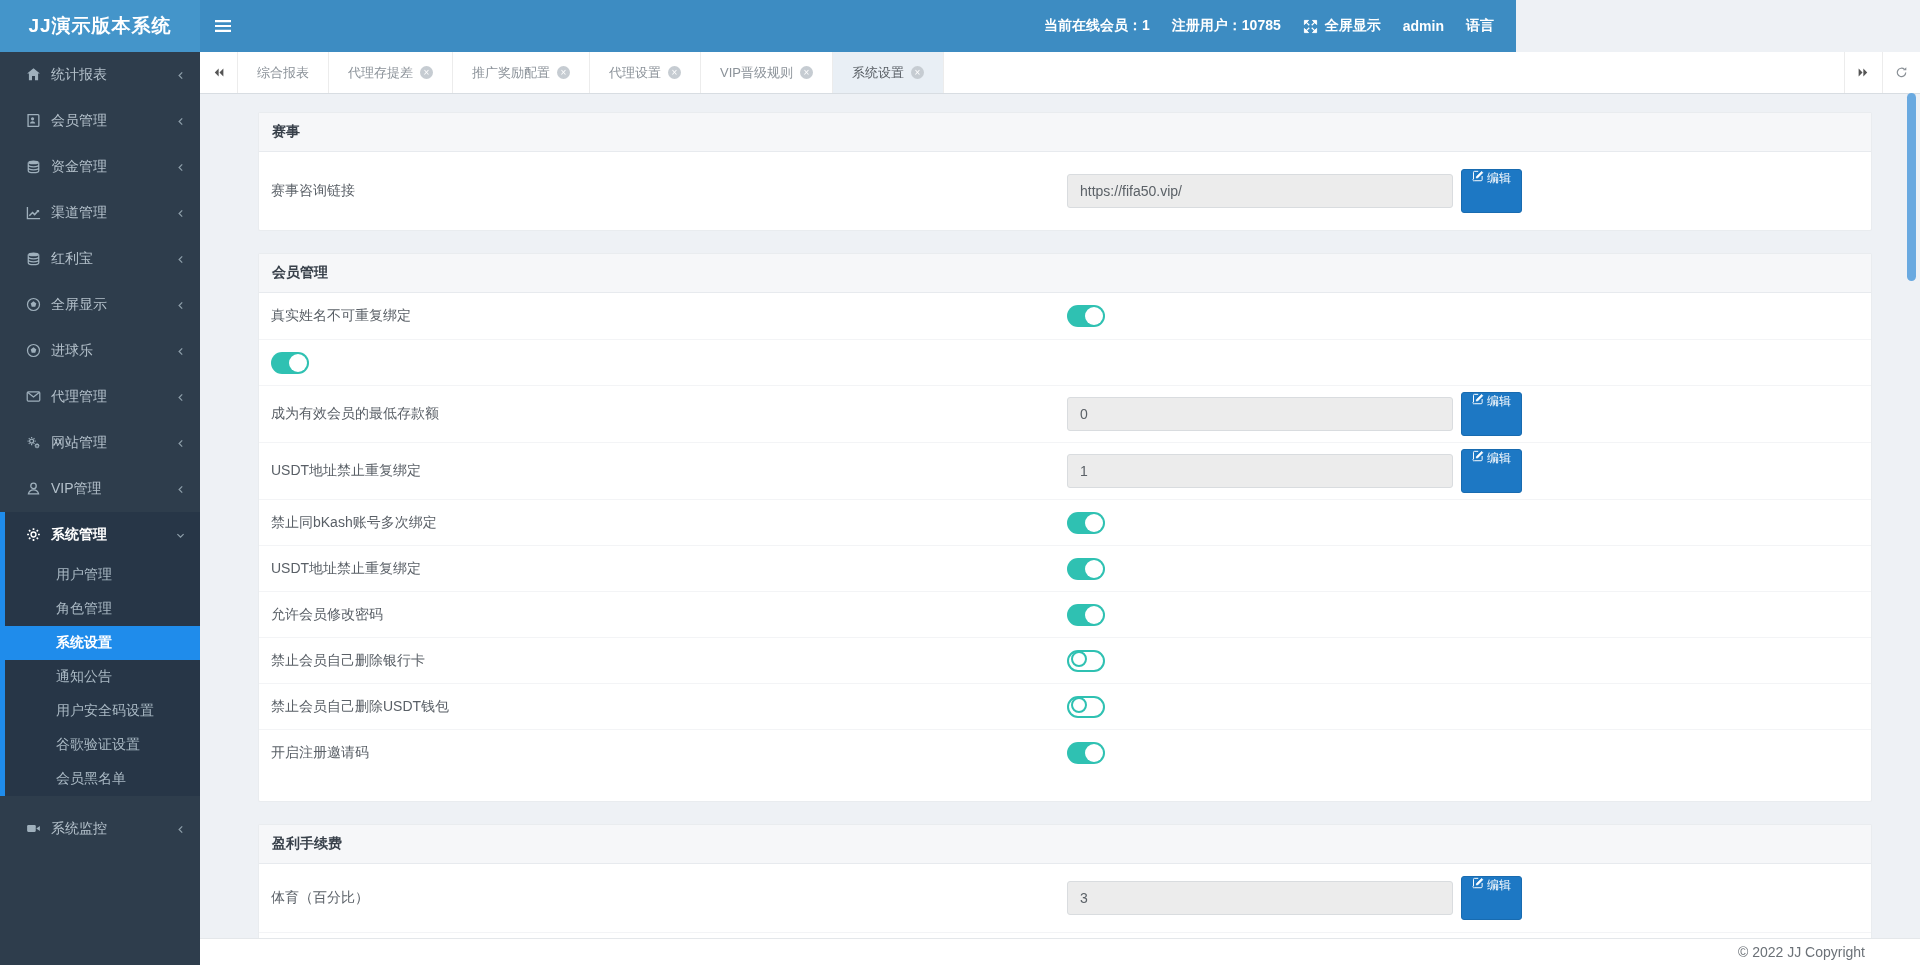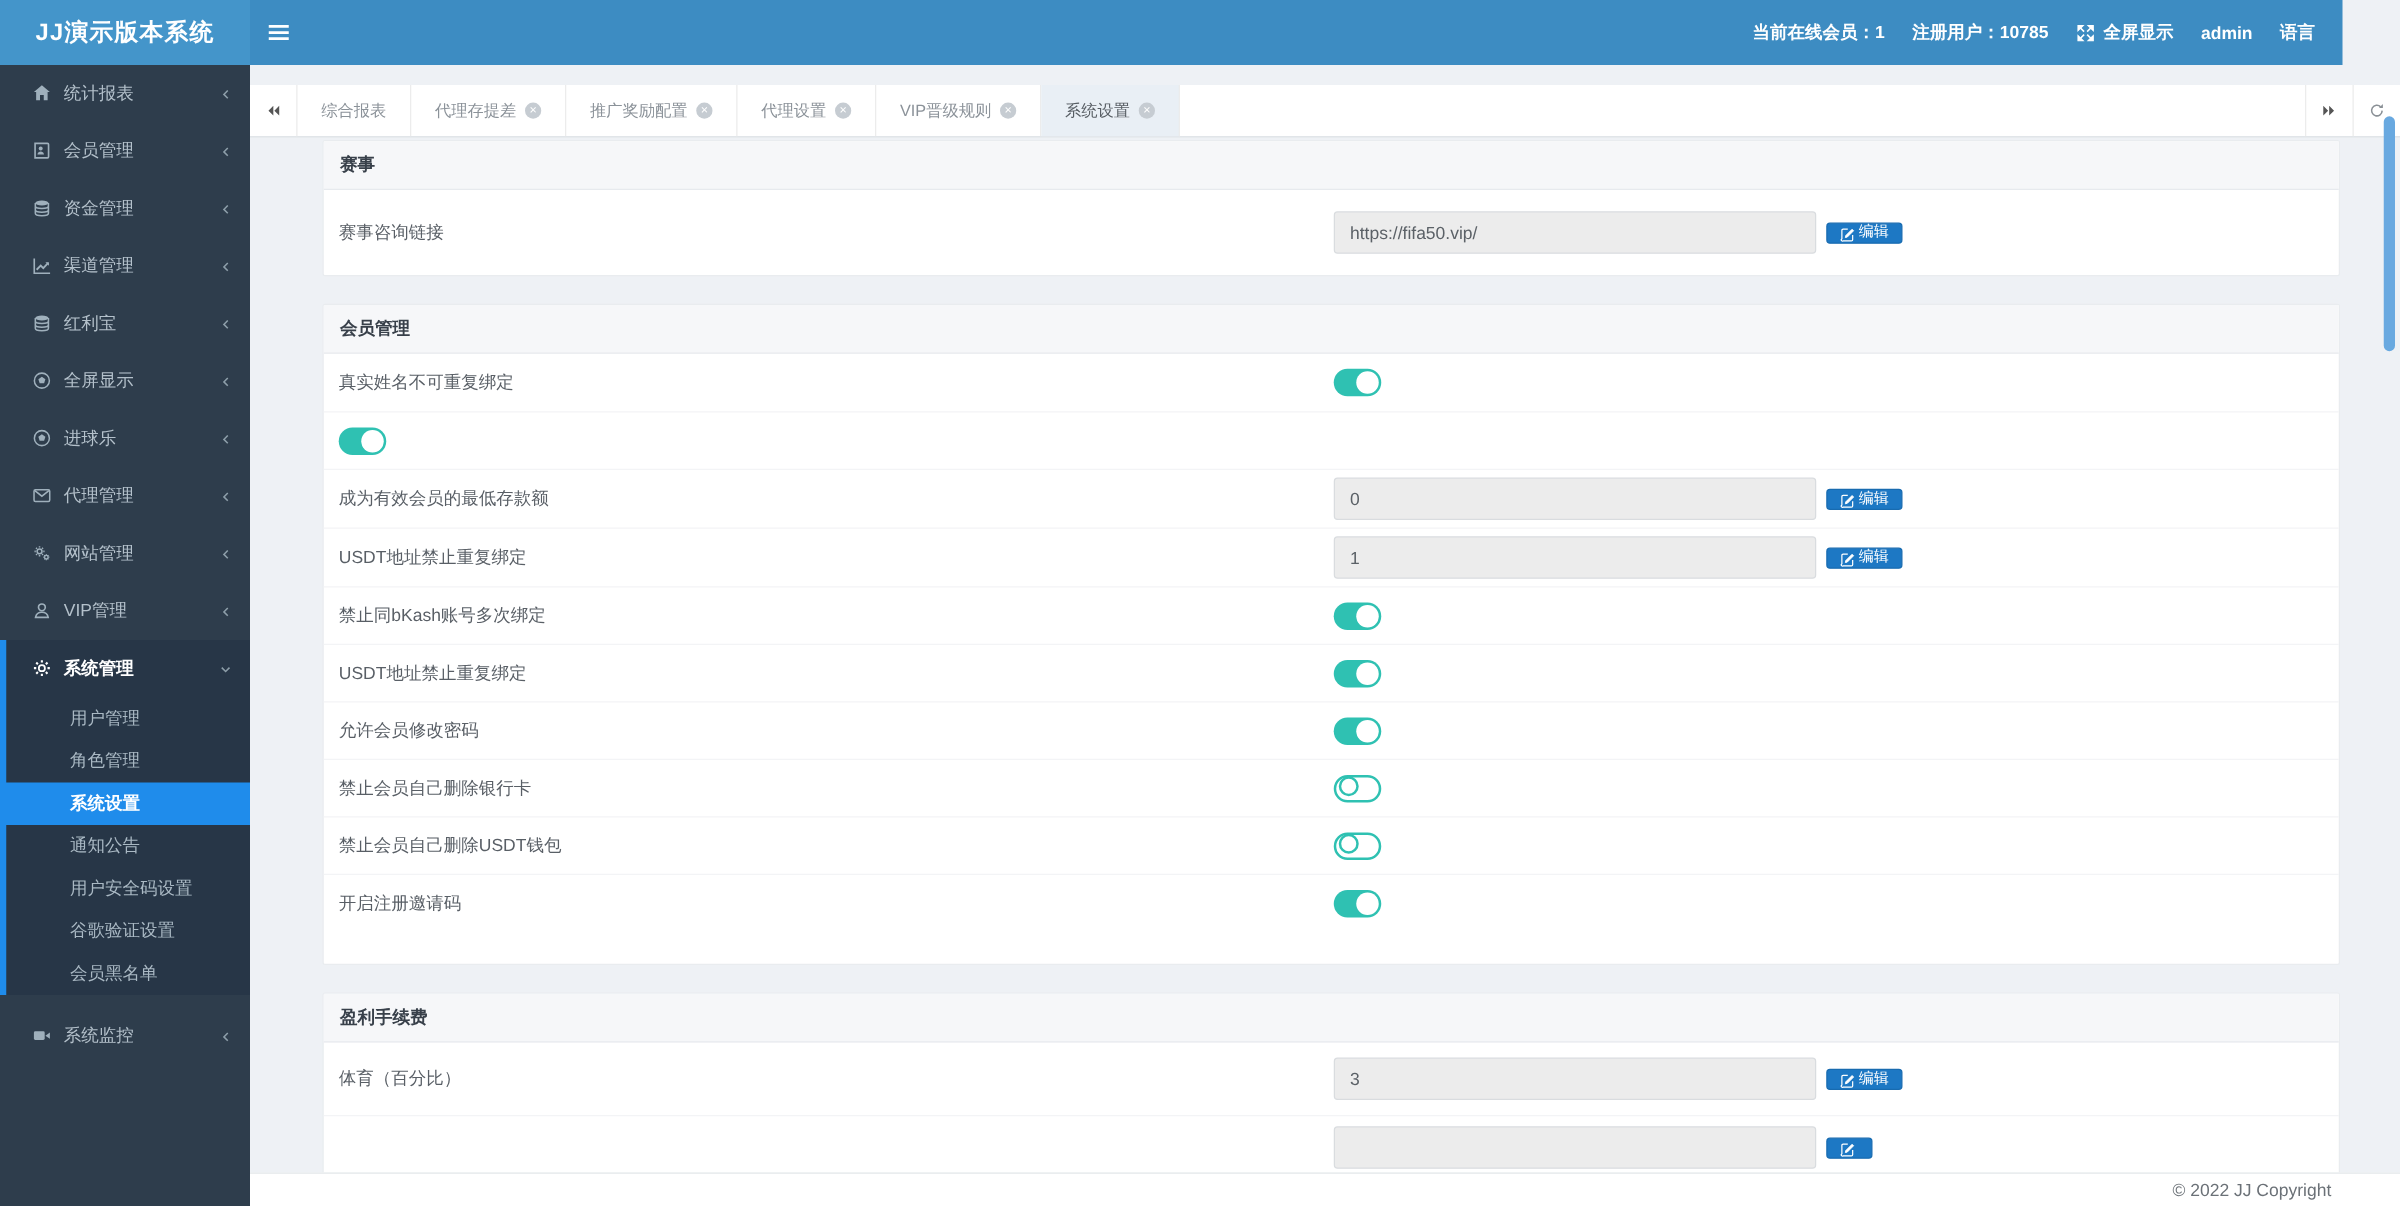--- a/index.html
+++ b/index.html
@@ -1,21 +1,21 @@
 <!DOCTYPE html>
 <html><head>
 <meta charset="utf-8">
 <style>
   * { margin:0; padding:0; box-sizing:border-box; }
   html,body { width:1920px; height:965px; overflow:hidden; }
   body { font-family:"Liberation Sans","DejaVu Sans",sans-serif; background:#eef1f5; position:relative; }
   svg { display:block; }
 
   
-  .topbar { position:absolute; top:0; left:0; width:1874px; height:52px; background:#3d8cc2; z-index:30; display:flex; }
+  .topbar { position:absolute; top:0; left:0; width:1516px; height:52px; background:#3d8cc2; z-index:30; display:flex; }
   .logo { width:200px; height:52px; background:#4495ca; color:#fff; font-size:19px; font-weight:bold;
           display:flex; align-items:center; justify-content:center; letter-spacing:1px; }
   .topnav { flex:1; display:flex; align-items:center; }
   .hamburger { width:46px; height:52px; display:flex; align-items:center; justify-content:center; cursor:pointer; }
   .hamburger svg { width:18px; height:16px; fill:#fff; }
   .top-right { margin-left:auto; display:flex; align-items:center; gap:22px; padding-right:22px; color:#fff;
                font-size:14px; font-weight:bold; }
   .top-item { display:flex; align-items:center; gap:7px; cursor:pointer; white-space:nowrap; }
   .top-item svg { width:15px; height:15px; fill:#fff; stroke:#fff; }
 
@@ -28,21 +28,21 @@
   .side-item .chev { color:#8d9ea9; }
   .side-item .chev svg { width:11px; height:11px; fill:none; stroke:currentColor; stroke-width:1.8; }
   .tree-open { background:#273647; border-left:5px solid #1f8ceb; }
   .tree-open .side-item { padding-left:21px; color:#ffffff; }
   .tree-open .side-item .icon { color:#fff; }
   .submenu .sub-item { height:34px; display:flex; align-items:center; padding-left:51px; color:#aab9c4; font-size:14px; cursor:pointer; }
   .submenu .sub-item.active { background:#1f8ceb; color:#fff; font-weight:bold; margin-left:-5px; padding-left:56px; }
 
   
   .tabbar { position:absolute; top:52px; left:200px; right:0; height:42px; background:#fff; border-bottom:1px solid #d8dde2;
-            display:flex; align-items:stretch; z-index:10;margin-top:16px; }
+            display:flex; align-items:stretch; z-index:10; }
   .tab-nav-btn { width:38px; display:flex; align-items:center; justify-content:center; border-right:1px solid #ececec; cursor:pointer; color:#555; }
   .tab-nav-btn.right { border-right:none; border-left:1px solid #ececec; }
   .tab-nav-btn svg { width:13px; height:13px; fill:currentColor; }
   .tab-nav-btn.refresh { color:#8a9096; }
   .tab-nav-btn.refresh svg { fill:none; }
   .tabs { display:flex; flex:1; }
   .tab { display:flex; align-items:center; gap:7px; padding:0 19px; font-size:13px; color:#8b9299;
          border-right:1px solid #ececec; cursor:pointer; white-space:nowrap; }
   .tab.active { background:#e9eff5; color:#575d63; }
   .tab-close { width:13px; height:13px; border-radius:50%; background:#c6ccd2; color:#fff; font-size:10px; line-height:13px;
@@ -54,22 +54,22 @@
   .content { position:absolute; top:90px; left:200px; right:0; bottom:27px; background:#eef1f5; overflow:hidden; }
   .panel { background:#fff; margin:22px 48px 0 58px; border:1px solid #e9ecef; border-radius:2px; }
   .panel-header { background:#f6f7f9; border-bottom:1px solid #e7eaee; padding:10px 13px; font-size:14px; font-weight:bold; color:#38404a; }
   .srow { display:flex; align-items:center; padding:6px 12px; min-height:46px; border-top:1px solid #f3f4f6; }
   .srow:first-child { border-top:none; }
   .srow.tall { padding:17px 12px; }
   .srow-label { width:796px; font-size:14px; color:#595f66; flex-shrink:0; }
   .srow-ctl { display:flex; align-items:center; gap:8px; }
   .field { width:386px; height:34px; background:#ececec; border:1px solid #d9dcdf; border-radius:3px; color:#5b6167;
            font-size:14px; padding:0 12px; outline:none; }
-  .edit-btn { height:17px; padding:0 10px; background:#1d78c4; border:1px solid #186bb0; border-radius:3px; color:#fff;
-              font-size:12px; display:flex; align-items:flex-end; gap:3px; cursor:pointer; font-family:inherit; }
+  .edit-btn { height:44px; padding:0 10px; background:#1d78c4; border:1px solid #186bb0; border-radius:3px; color:#fff;
+              font-size:12px; display:flex; align-items:flex-start; gap:3px; cursor:pointer; font-family:inherit; }
   .edit-btn svg { width:12px; height:12px; fill:#fff; stroke:#fff; }
   .pad-bottom { padding-bottom:26px; }
 
   
   .toggle { width:38px; height:22px; border-radius:12px; position:relative; cursor:pointer; }
   .toggle.on { background:#2fc1b2; }
   .toggle.on .knob { position:absolute; top:2px; right:2px; width:18px; height:18px; border-radius:50%; background:#fff; }
   .toggle.off { background:#fff; border:2px solid #2fc1b2; }
   .toggle.off .knob { position:absolute; top:-1px; left:2px; width:16px; height:16px; border-radius:50%;
                       background:#fff; border:2px solid #2fc1b2; }

